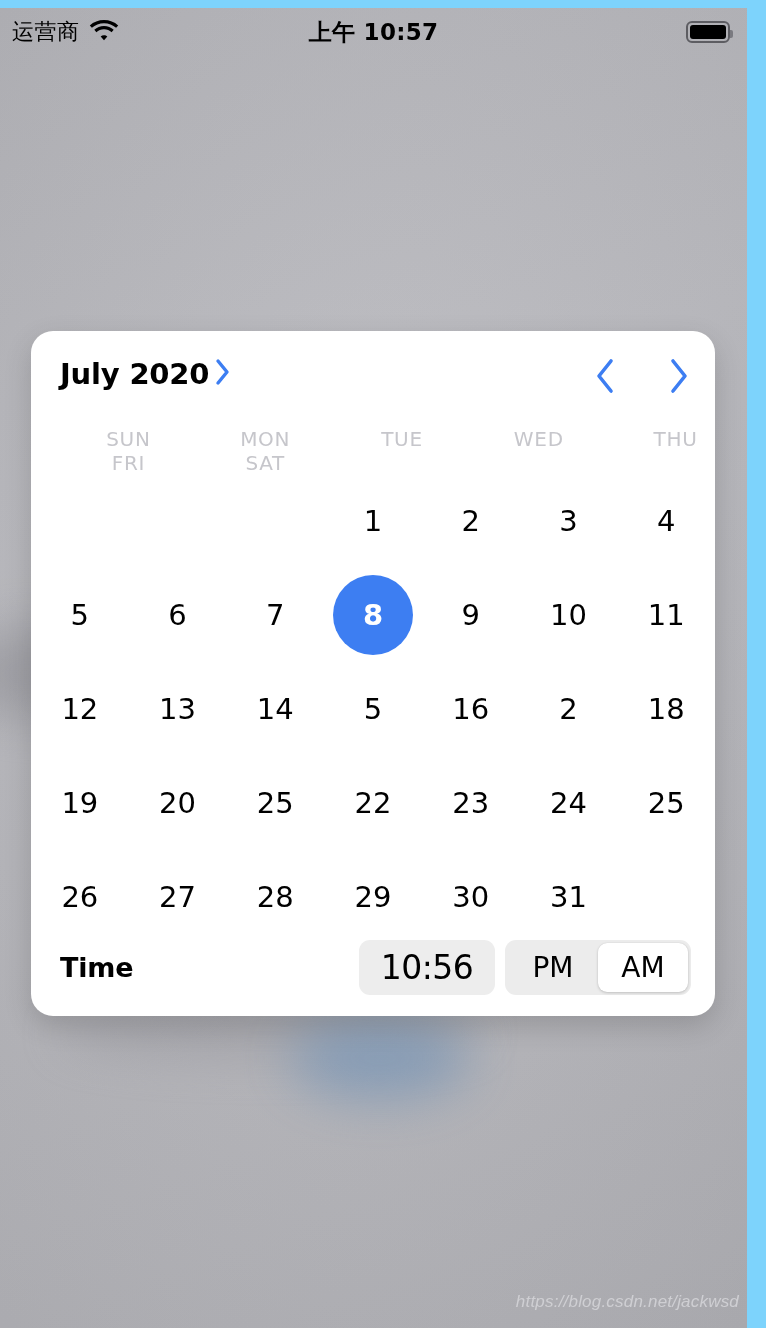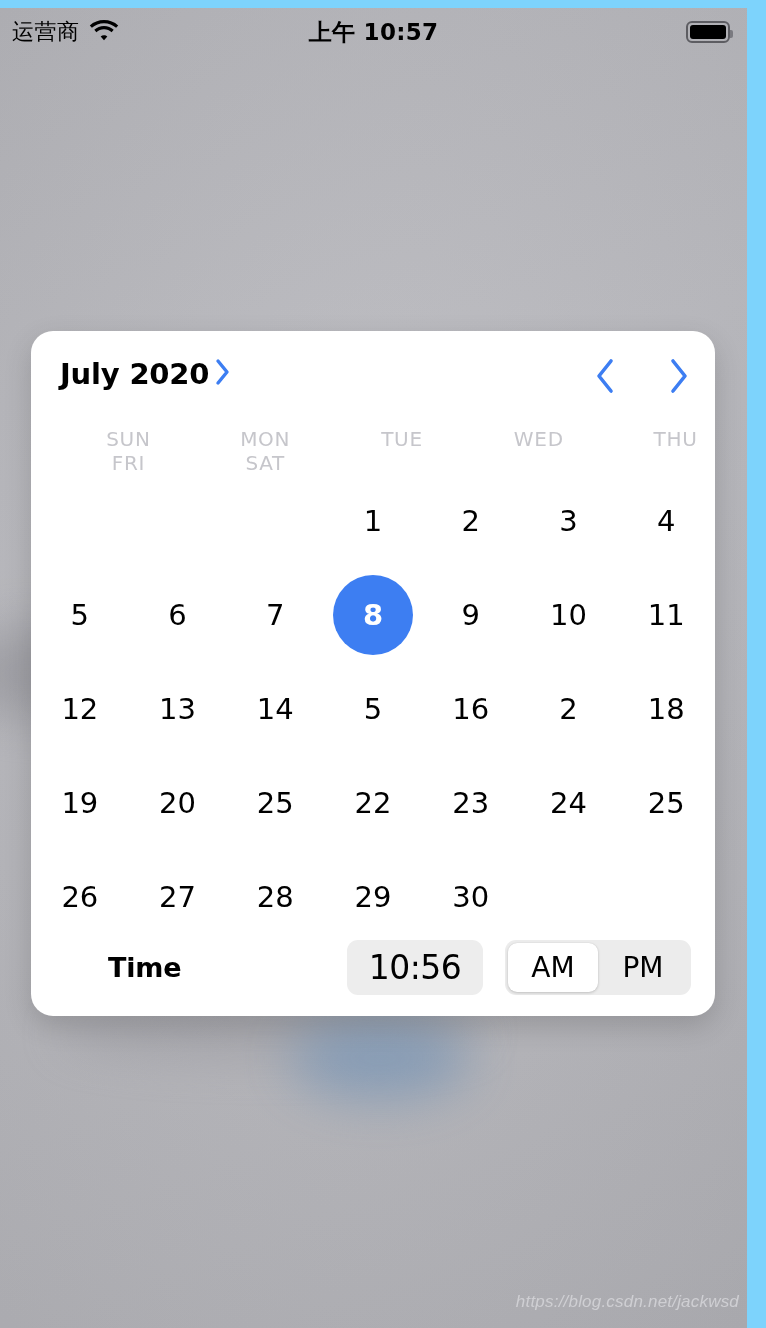--- a/index.html
+++ b/index.html
@@ -238,28 +238,27 @@
     align-items: center;
   }
   .time-label {
     position: absolute;
     left: 29px;
     font-size: 27px;
     font-weight: bold;
     color: #000;
     letter-spacing: -.2px;
     font-family: "DejaVu Sans", "Liberation Sans", sans-serif;
-    margin-left: 48px;
   }
   .time-controls {
     position: absolute;
     right: 24px;
     display: flex;
     align-items: center;
-    gap: 22px;
+    gap: 10px;
   }
   .time-value-box {
     background: #ededed;
     border-radius: 11px;
     padding: 8px 18px;
     min-width: 100px;
     text-align: center;
     font-size: 33px;
     color: #000;
     letter-spacing: -.5px;
@@ -457,29 +456,32 @@
           </div>
           <div class="day-cell">
             <span class="day-pill">28</span>
           </div>
           <div class="day-cell">
             <span class="day-pill">29</span>
           </div>
           <div class="day-cell">
             <span class="day-pill">30</span>
           </div>
+          <div class="day-cell">
+            <span class="day-pill">31</span>
+          </div>
         </div>
 
       <div class="time-row">
         <span class="time-label">Time</span>
         <div class="time-controls">
           <div class="time-value-box" placeholder="--:--">10:56</div>
           <div class="ampm-segment" id="ampm-segment">
+              <div class="ampm-option">PM</div>
               <div class="ampm-option active">AM</div>
-              <div class="ampm-option">PM</div>
             </div>
         </div>
       </div>
 
     </div>
 
     <div class="watermark">https://blog.csdn.net/jackwsd</div>
   </div>
 </div>
 

